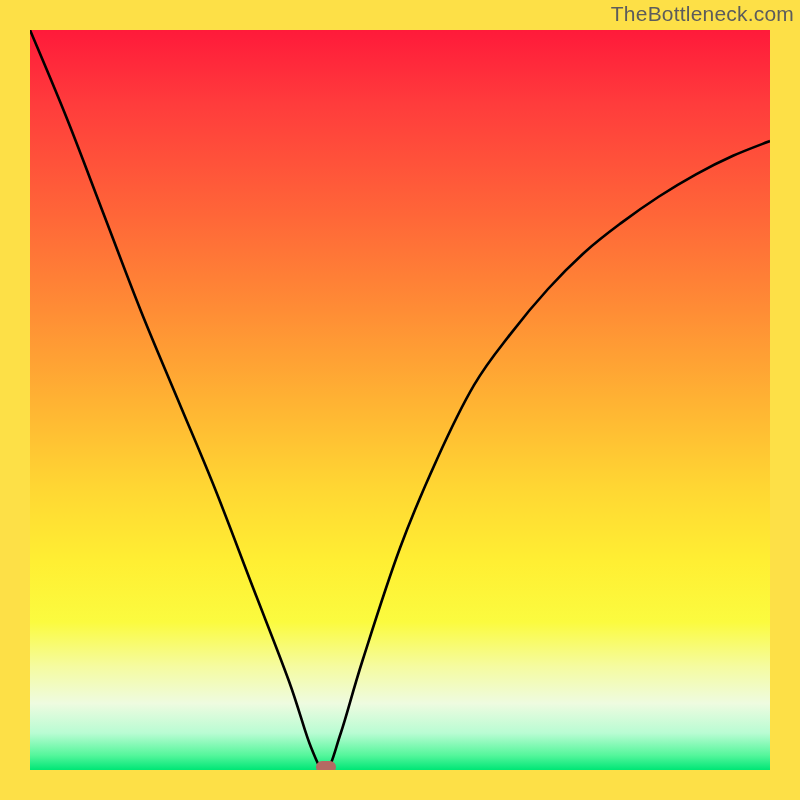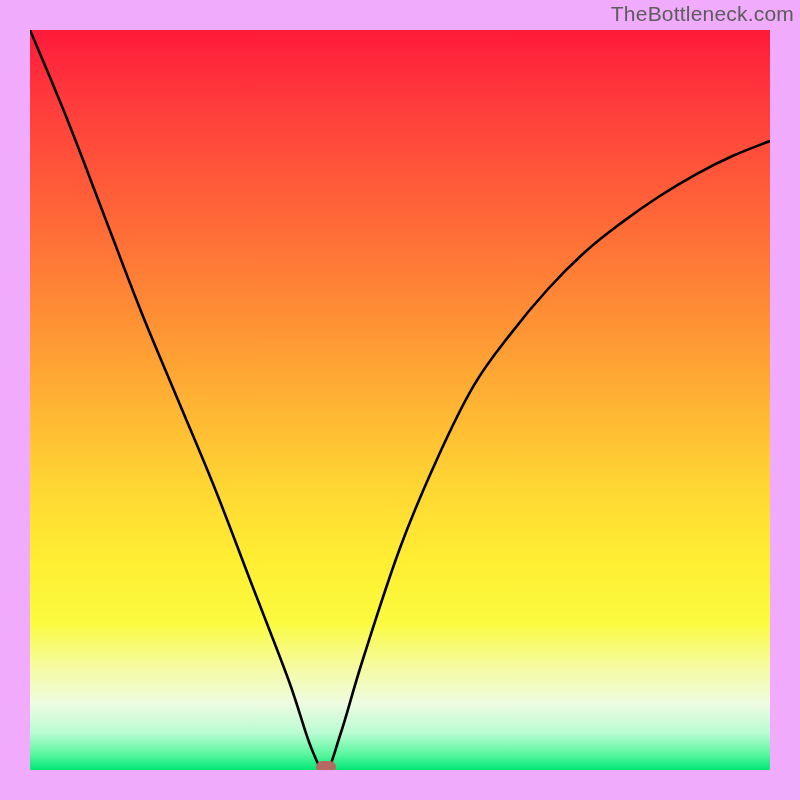--- a/index.html
+++ b/index.html
@@ -10,21 +10,21 @@
     background: #000;
     overflow: hidden;
     font-family: Arial, Helvetica, sans-serif;
   }
   .frame {
     position: absolute;
     left: 0;
     top: 0;
     width: 800px;
     height: 800px;
-    background: #f0abfc;
+    background: #fde047;
   }
   .plot-area {
     position: absolute;
     left: 30px;
     top: 30px;
     width: 740px;
     height: 740px;
     overflow: hidden;
   }
   .gradient-bg {

